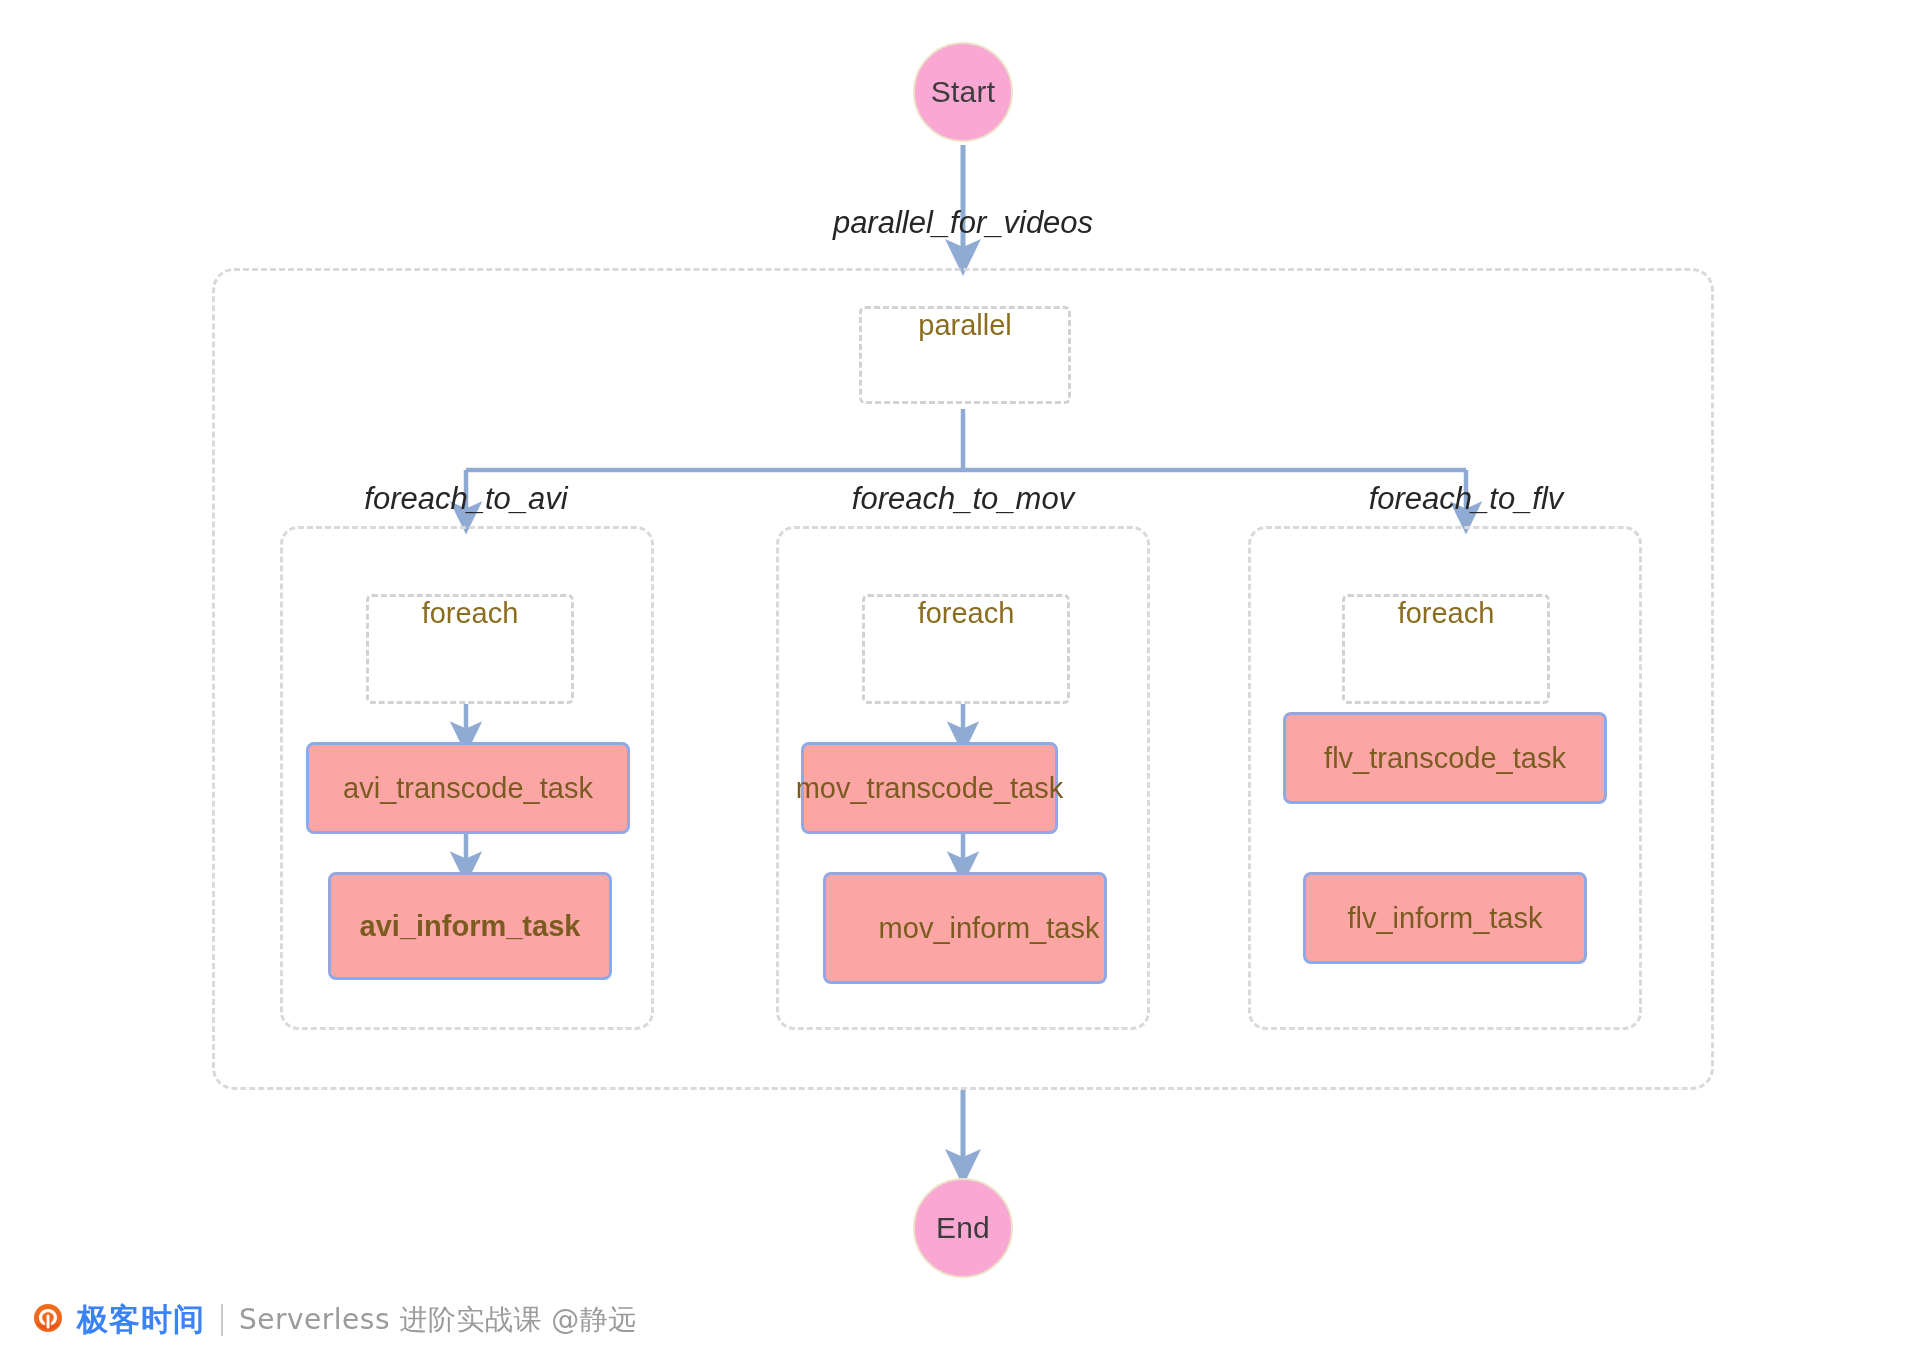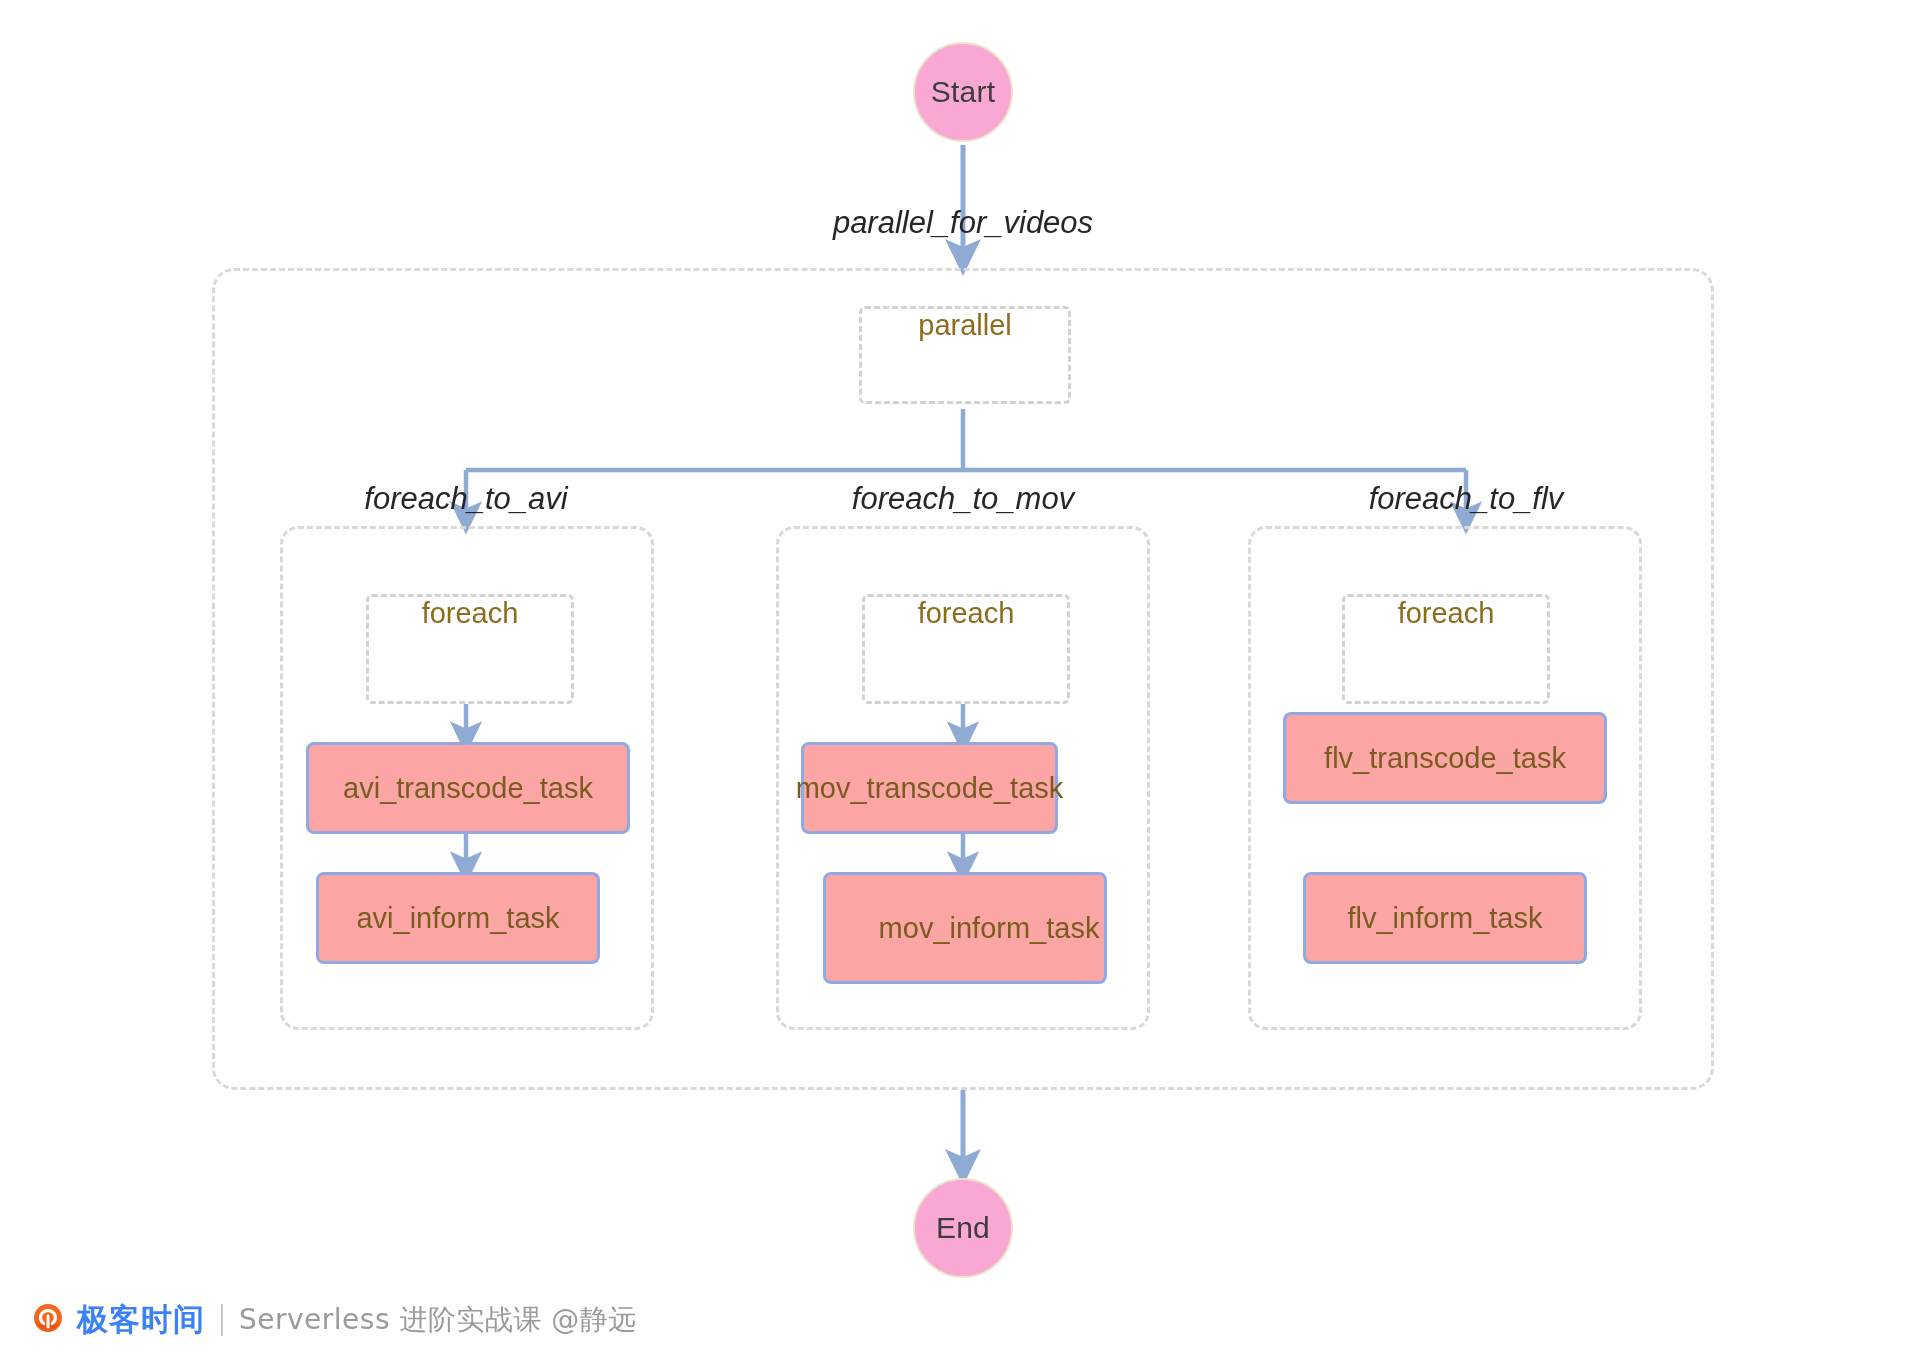--- a/index.html
+++ b/index.html
@@ -191,21 +191,21 @@
   <div class="group-sub" style="left:280px; top:526px; width:374px; height:504px;"></div>
 
   <div class="node-dashed" style="left:366px; top:594px; width:208px; height:110px;">
     <span>foreach</span>
   </div>
 
   <div class="node-task" style="left:306px; top:742px; width:324px; height:92px;">
     <span>avi_transcode_task</span>
   </div>
 
-  <div class="node-task" style="left:316px; top:872px; width:284px; height:92px;">
+  <div class="node-task" style="left:328px; top:872px; width:284px; height:108px;font-weight:bold;">
     <span>avi_inform_task</span>
   </div>
 
   <div class="group-sub" style="left:776px; top:526px; width:374px; height:504px;"></div>
 
   <div class="node-dashed" style="left:862px; top:594px; width:208px; height:110px;">
     <span>foreach</span>
   </div>
 
   <div class="node-task" style="left:801px; top:742px; width:257px; height:92px;">

